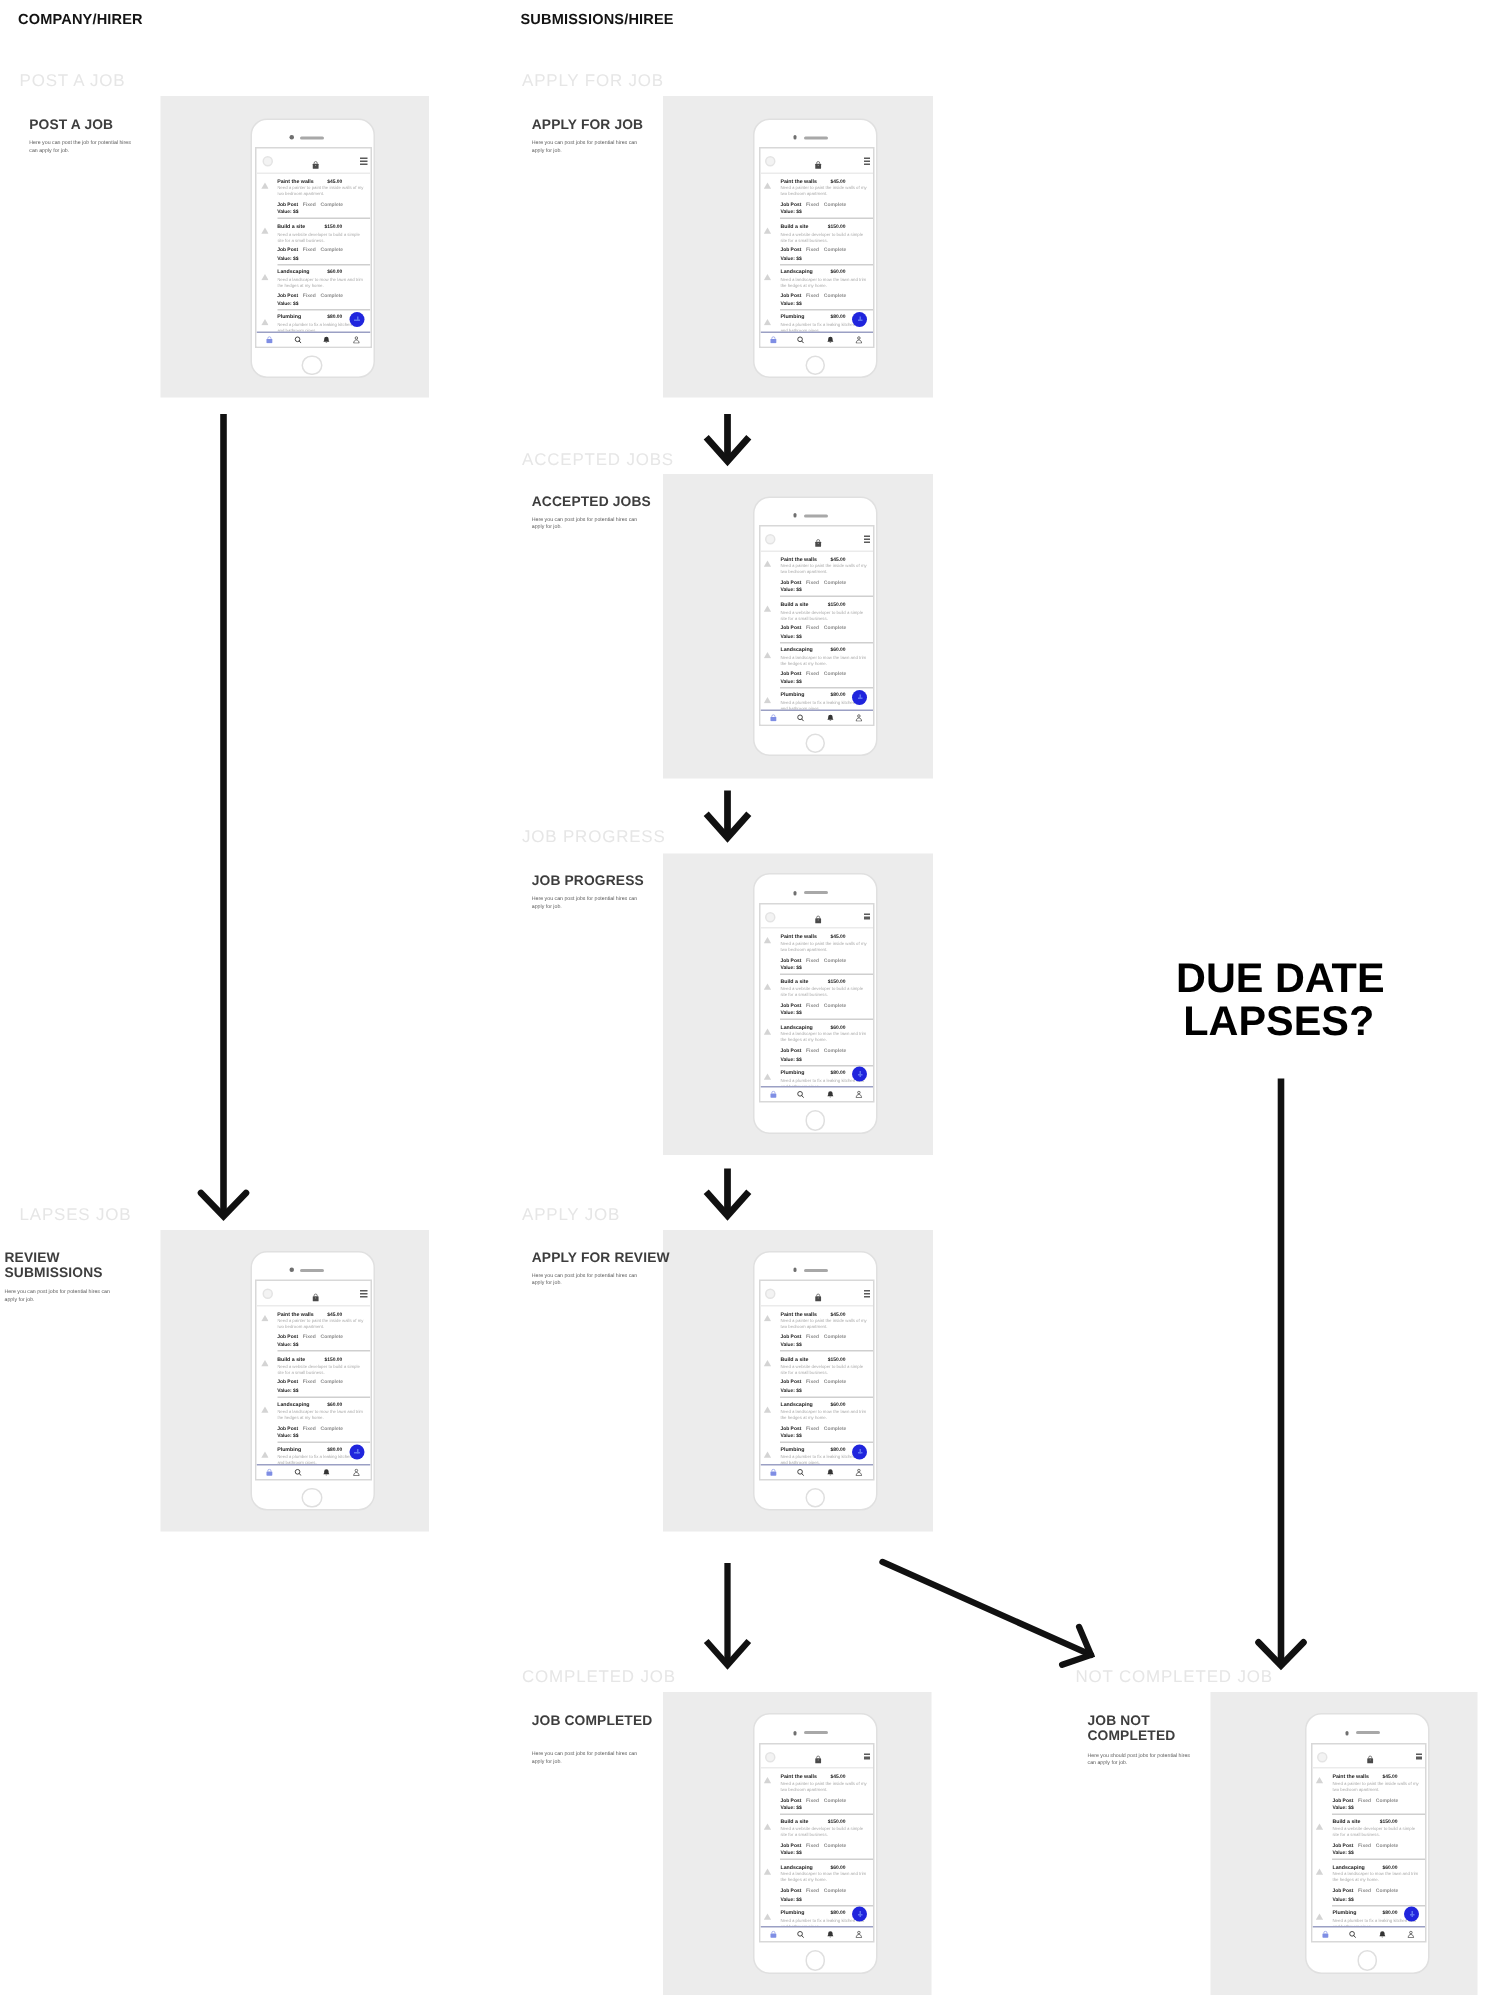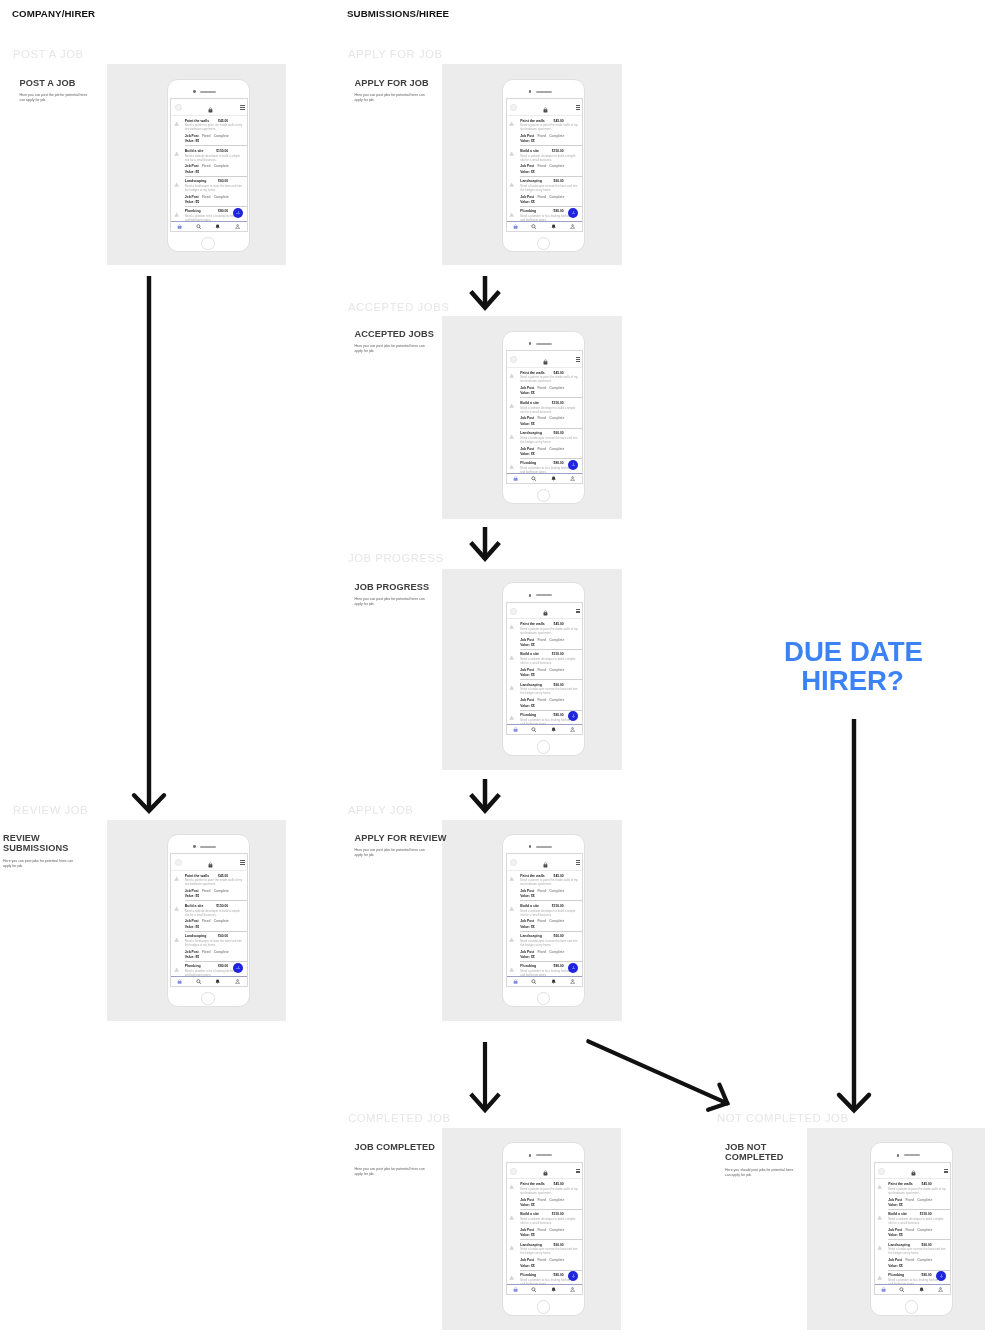--- a/index.html
+++ b/index.html
@@ -5,21 +5,21 @@
   html,body{margin:0;padding:0;background:#fff;}
   body{width:1000px;height:1341px;position:relative;overflow:hidden;
        font-family:"Liberation Sans","DejaVu Sans",sans-serif;}
   .stage{position:absolute;inset:0;}
   .col-title{position:absolute;font-size:9.7px;font-weight:bold;letter-spacing:.12px;color:#131313;white-space:nowrap;}
   .ghost-label{position:absolute;font-size:11.3px;font-weight:400;letter-spacing:0.55px;color:#e6e6e6;white-space:nowrap;}
   .panel{position:absolute;background:#ececec;}
   .card{position:absolute;width:92px;}
   .card-title{font-size:9.2px;font-weight:bold;letter-spacing:.1px;color:#3d3d3d;line-height:10.6px;}
   .card-body{margin-top:5.2px;font-size:3.5px;color:#5a5a5a;line-height:5.2px;width:74px;}
-  .q-text{position:absolute;font-size:27.6px;font-weight:bold;color:#3b82f6;line-height:29px;text-align:center;white-space:nowrap;}
+  .q-text{position:absolute;font-size:27.6px;font-weight:bold;color:#000000;line-height:29px;text-align:center;white-space:nowrap;}
   .arrow{position:absolute;overflow:visible;}
 
   
     .phone{position:absolute;width:83.4px;height:173.5px;border:0.9px solid #e0e0e0;border-radius:11px;background:#fff;box-sizing:border-box;}
   .ph-cam{position:absolute;left:25.5px;top:10.8px;width:2.9px;height:2.9px;border-radius:50%;background:#6f6f6f;}
   .ph-spk{position:absolute;left:32.7px;top:11.2px;width:16px;height:2px;border-radius:1px;background:#a8a8a8;}
   .ph-screen{position:absolute;left:2.6px;top:18.8px;width:77.6px;height:133.6px;border:0.7px solid #d8d8d8;background:#fff;box-sizing:border-box;overflow:hidden;}
   .ph-home{position:absolute;left:33.5px;top:157.1px;width:13.5px;height:13.5px;border-radius:50%;border:0.8px solid #dfdfdf;box-sizing:border-box;}
 
   
@@ -552,21 +552,21 @@
 <span class="nav-ic">
             <svg viewBox="0 0 24 24" width="100%" height="100%">
               <circle cx="12" cy="6.2" r="3.9" fill="none" stroke="#3a3a3a" stroke-width="2.2"></circle>
               <path d="M3.6 22 C4.2 15.4 7.6 12.2 12 12.2 C16.4 12.2 19.8 15.4 20.4 22 Z" fill="none" stroke="#3a3a3a" stroke-width="2.2"></path>
             </svg>
           </span>
 </div>
       </div>
 <div class="ph-home"></div>
 </div>
-<div class="ghost-label" style="left:13px;top:804px">REVIEW JOB</div>
+<div class="ghost-label" style="left:13px;top:804px">LAPSES JOB</div>
 <div class="panel" style="left:106.5px;top:819.5px;width:179.5px;height:201.5px"></div>
 <div class="card" style="left:3px;top:832.5px">
 <div class="card-title">REVIEW SUBMISSIONS</div>
 <div class="card-body">Here you can post jobs for potential hires can apply for job.</div>
 </div>
 <div class="phone" style="left:166.5px;top:833.5px">
 <div class="ph-cam"></div>
 <div class="ph-spk"></div>
 <div class="ph-screen">
 <div class="sc-header">
@@ -1074,15 +1074,15 @@
 <svg class="arrow" style="left:831.9px;top:716.6px;width:44px;height:397.4px" viewBox="0 0 44 397.4">
       <path d="M 22 2 L 22 393.4" stroke="#111" stroke-width="4.4" fill="none"></path>
       <path d="M 7 377.9 L 22 393.4 L 37 377.9" stroke="#111" stroke-width="4.4" fill="none" stroke-linecap="round" stroke-linejoin="miter"></path>
     </svg>
 <svg class="arrow" style="left:562.2px;top:1015.2px;width:191.6px;height:114.6px" viewBox="0 0 191.6 114.6">
       <path d="M 26.3 26.3 L 165.3 88.3" stroke="#111" stroke-width="4.2" fill="none" stroke-linecap="round"></path>
       <path d="M 157.4 69.6 L 165.3 88.3 L 146.1 94.8" stroke="#111" stroke-width="4.2" fill="none" stroke-linecap="round"></path>
     </svg>
 <div class="q-text" style="left:784px;top:636.5px;width:137px">
       <div>DUE DATE</div>
-      <div>HIRER?</div>
+      <div>LAPSES?</div>
     </div>
 </div>
 
 </body></html>

